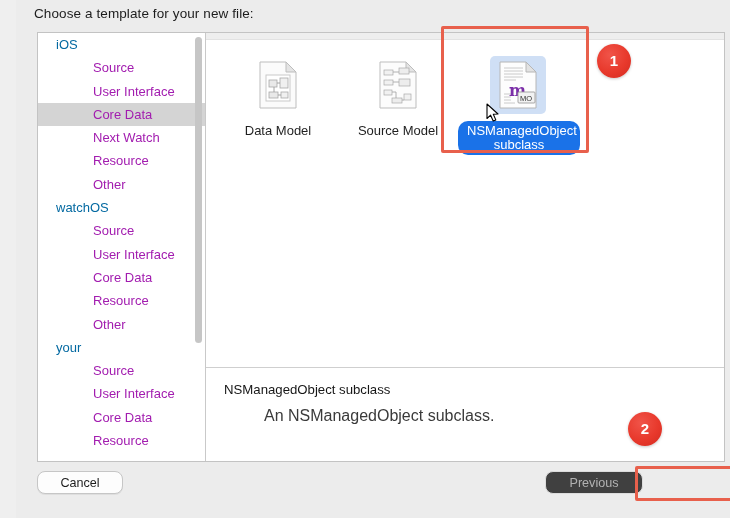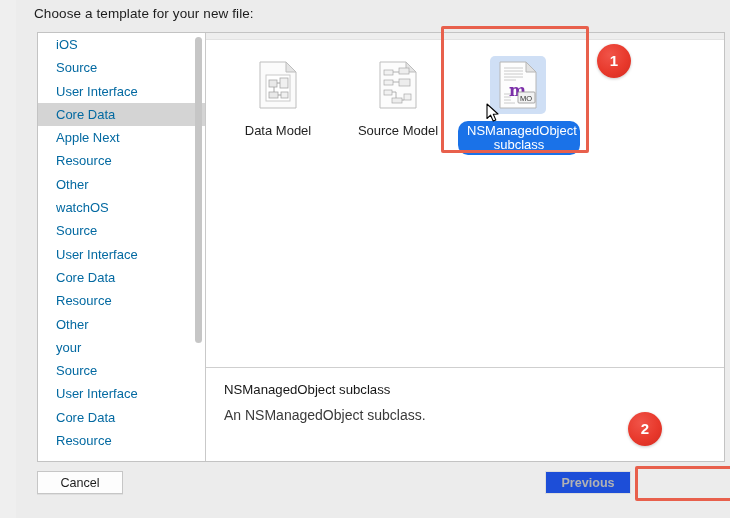--- a/index.html
+++ b/index.html
@@ -69,22 +69,22 @@
     font-size: 13px;
     color: #1d1d1d;
     white-space: nowrap;
     box-sizing: border-box;
   }
   .side-row.group {
     padding-left: 18px;
     color: #0369a1;
   }
   .side-row.child {
-    padding-left: 18px;
-    color: #0369a1;
+    padding-left: 55px;
+    color: #a21caf;
   }
   .side-row.selected {
     background: #d4d4d4;
   }
 
   
   #sidebar-scrollbar {
     position: absolute;
     right: 2px;
     top: 2px;
@@ -184,60 +184,60 @@
     padding: 14px 18px 0 18px;
     box-sizing: border-box;
     position: relative;
   }
   #desc-title {
     font-size: 13.2px;
     color: #161616;
     margin-bottom: 10px;
   }
   #desc-body {
-    font-size: 14px;
+    font-size: 16px;
     color: #3a3a3a;
+    margin-left: 40px;
   }
 
   
   #button-bar {
     position: absolute;
     left: 0;
     top: 462px;
     width: 730px;
     height: 56px;
     background: #ececec;
   }
   .btn {
     position: absolute;
     height: 23px;
-    border-radius: 0;
+    border-radius: 8px;
     font-size: 12.6px;
     line-height: 23px;
     text-align: center;
     box-sizing: border-box;
     user-select: none;
   }
   #cancel-btn {
     left: 21px;
     top: 9px;
     width: 86px;
     background: #fdfdfd;
     border: 1px solid #c6c6c6;
     color: #1c1c1c;
     box-shadow: 0 1px 0.5px rgba(0,0,0,0.06);
   }
   #previous-btn {
     left: 529px;
     top: 9px;
-    width: 86px;
-    background: #1d4ed8;
+    width: 98px;
+    background: #404040;
     border: 1px solid #dcdcdc;
     color: #b2b2b2;
-    font-weight: bold;
   }
   #next-btn {
     left: 626px;
     top: 9px;
     width: 86px;
     background: linear-gradient(to bottom, #53a2f7 0%, #2b7ef0 48%, #1f6fe4 100%);
     border: 1px solid #1a63cc;
     color: #ffffff;
     box-shadow: inset 0 1px 0 rgba(255,255,255,0.38);
   }
@@ -297,21 +297,21 @@
   <div id="prompt">Choose a template for your new file:</div>
 
   <div id="content-frame">
 
     <div id="sidebar">
       <div id="sidebar-rows">
           <div class="side-row group"><span>iOS</span></div>
           <div class="side-row child"><span>Source</span></div>
           <div class="side-row child"><span>User Interface</span></div>
           <div class="side-row child selected"><span>Core Data</span></div>
-          <div class="side-row child"><span>Apple Next</span></div>
+          <div class="side-row child"><span>Next Watch</span></div>
           <div class="side-row child"><span>Resource</span></div>
           <div class="side-row child"><span>Other</span></div>
           <div class="side-row group"><span>watchOS</span></div>
           <div class="side-row child"><span>Source</span></div>
           <div class="side-row child"><span>User Interface</span></div>
           <div class="side-row child"><span>Core Data</span></div>
           <div class="side-row child"><span>Resource</span></div>
           <div class="side-row child"><span>Other</span></div>
           <div class="side-row group"><span>your</span></div>
           <div class="side-row child"><span>Source</span></div>

